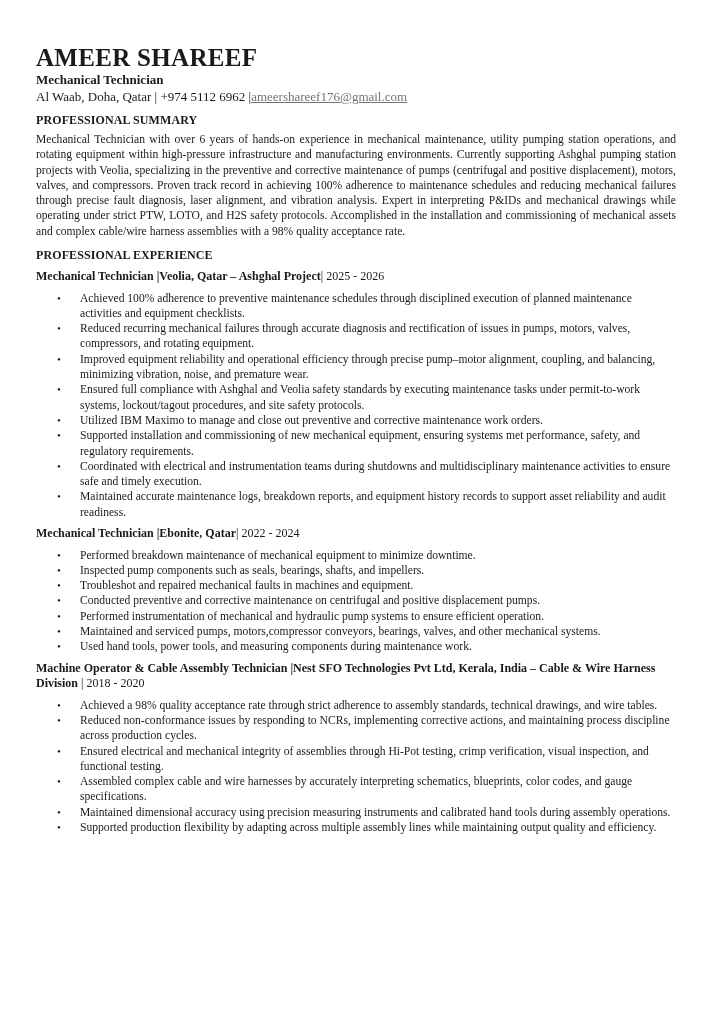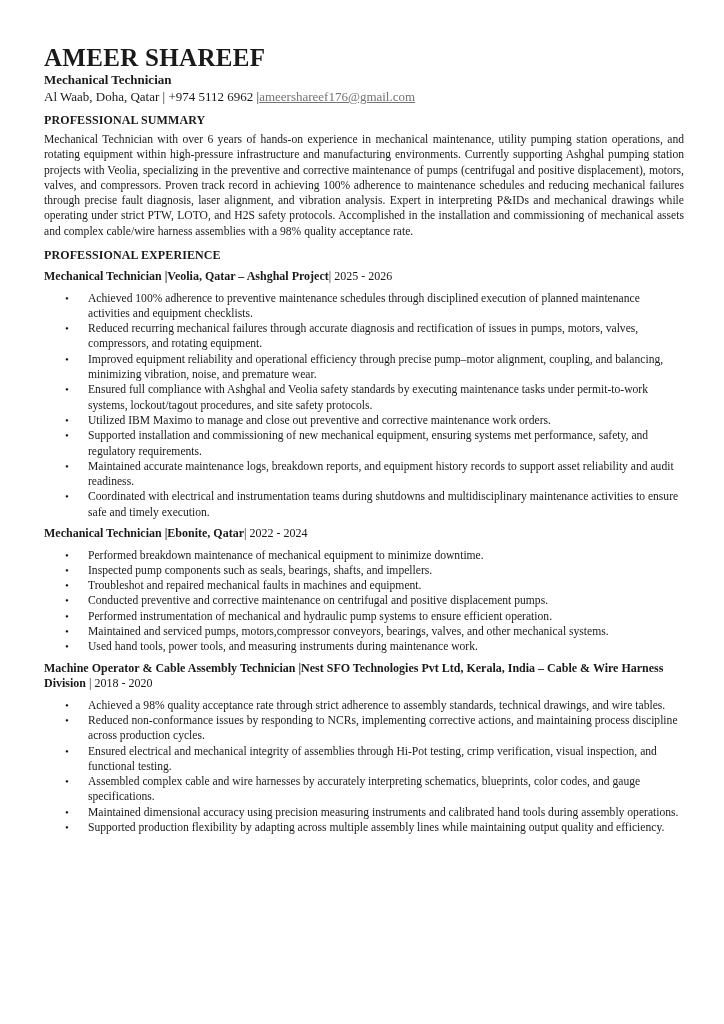--- a/index.html
+++ b/index.html
@@ -1,17 +1,17 @@
 <!DOCTYPE html>
 <html><head>
 <meta charset="utf-8">
 <style>
   html, body { margin: 0; padding: 0; background: #ffffff; }
   body { width: 724px; height: 1024px; overflow: hidden; position: relative; color: #1a1a1a; font-family: "Liberation Serif", "DejaVu Serif", serif; }
-  .page { position: absolute; left: 44px; top: 44px; width: 640px; }
+  .page { position: absolute; left: 36px; top: 44px; width: 640px; }
   .name { font-size: 25px; font-weight: bold; line-height: 28px; letter-spacing: 0.3px; margin: 0; }
   .title { font-size: 13px; font-weight: bold; line-height: 16px; margin: 0; }
   .contact { font-size: 13px; line-height: 18px; margin: 0; }
   .contact a { color: #737373; text-decoration: underline; }
   .section-heading { font-size: 12px; font-weight: bold; line-height: 16px; margin: 6px 0 4px 0; letter-spacing: 0.1px; }
   .summary { font-size: 11.6px; line-height: 15.3px; text-align: justify; margin: 4px 0 0 0; }
   .job-header { font-size: 12px; line-height: 15.5px; margin: 6px 0 6px 0; }
   .job-header .bold { font-weight: bold; }
   ul.bullets { margin: 0; padding: 0 0 0 44px; list-style: none; font-family: Liberation Serif, serif; }
   ul.bullets li { position: relative; font-size: 11.6px; line-height: 15.3px; margin: 0; padding: 0; }
@@ -36,37 +36,37 @@
     <div class="job-header">
       <span class="bold">Mechanical Technician |Veolia, Qatar – Ashghal Project</span><span>| 2025 - 2026</span>
     </div>
     <ul class="bullets">
       <li>Achieved 100% adherence to preventive maintenance schedules through disciplined execution of planned maintenance activities and equipment checklists.</li>
       <li>Reduced recurring mechanical failures through accurate diagnosis and rectification of issues in pumps, motors, valves, compressors, and rotating equipment.</li>
       <li>Improved equipment reliability and operational efficiency through precise pump–motor alignment, coupling, and balancing, minimizing vibration, noise, and premature wear.</li>
       <li>Ensured full compliance with Ashghal and Veolia safety standards by executing maintenance tasks under permit-to-work systems, lockout/tagout procedures, and site safety protocols.</li>
       <li>Utilized IBM Maximo to manage and close out preventive and corrective maintenance work orders.</li>
       <li>Supported installation and commissioning of new mechanical equipment, ensuring systems met performance, safety, and regulatory requirements.</li>
+      <li>Coordinated with electrical and instrumentation teams during shutdowns and multidisciplinary maintenance activities to ensure safe and timely execution.</li>
       <li>Maintained accurate maintenance logs, breakdown reports, and equipment history records to support asset reliability and audit readiness.</li>
-      <li>Coordinated with electrical and instrumentation teams during shutdowns and multidisciplinary maintenance activities to ensure safe and timely execution.</li>
     </ul>
   </div>
 
   <div>
     <div class="job-header">
       <span class="bold">Mechanical Technician |Ebonite, Qatar</span><span>| 2022 - 2024</span>
     </div>
     <ul class="bullets">
       <li>Performed breakdown maintenance of mechanical equipment to minimize downtime.</li>
       <li>Inspected pump components such as seals, bearings, shafts, and impellers.</li>
       <li>Troubleshot and repaired mechanical faults in machines and equipment.</li>
       <li>Conducted preventive and corrective maintenance on centrifugal and positive displacement pumps.</li>
       <li>Performed instrumentation of mechanical and hydraulic pump systems to ensure efficient operation.</li>
       <li>Maintained and serviced pumps, motors,compressor conveyors, bearings, valves, and other mechanical systems.</li>
-      <li>Used hand tools, power tools, and measuring instruments during maintenance work.</li>
+      <li>Used hand tools, power tools, and measuring components during maintenance work.</li>
     </ul>
   </div>
 
   <div>
     <div class="job-header">
       <span class="bold">Machine Operator &amp; Cable Assembly Technician |Nest SFO Technologies Pvt Ltd, Kerala, India – Cable &amp; Wire Harness Division</span> <span>| 2018 - 2020</span>
     </div>
     <ul class="bullets">
       <li>Achieved a 98% quality acceptance rate through strict adherence to assembly standards, technical drawings, and wire tables.</li>
       <li>Reduced non-conformance issues by responding to NCRs, implementing corrective actions, and maintaining process discipline across production cycles.</li>

